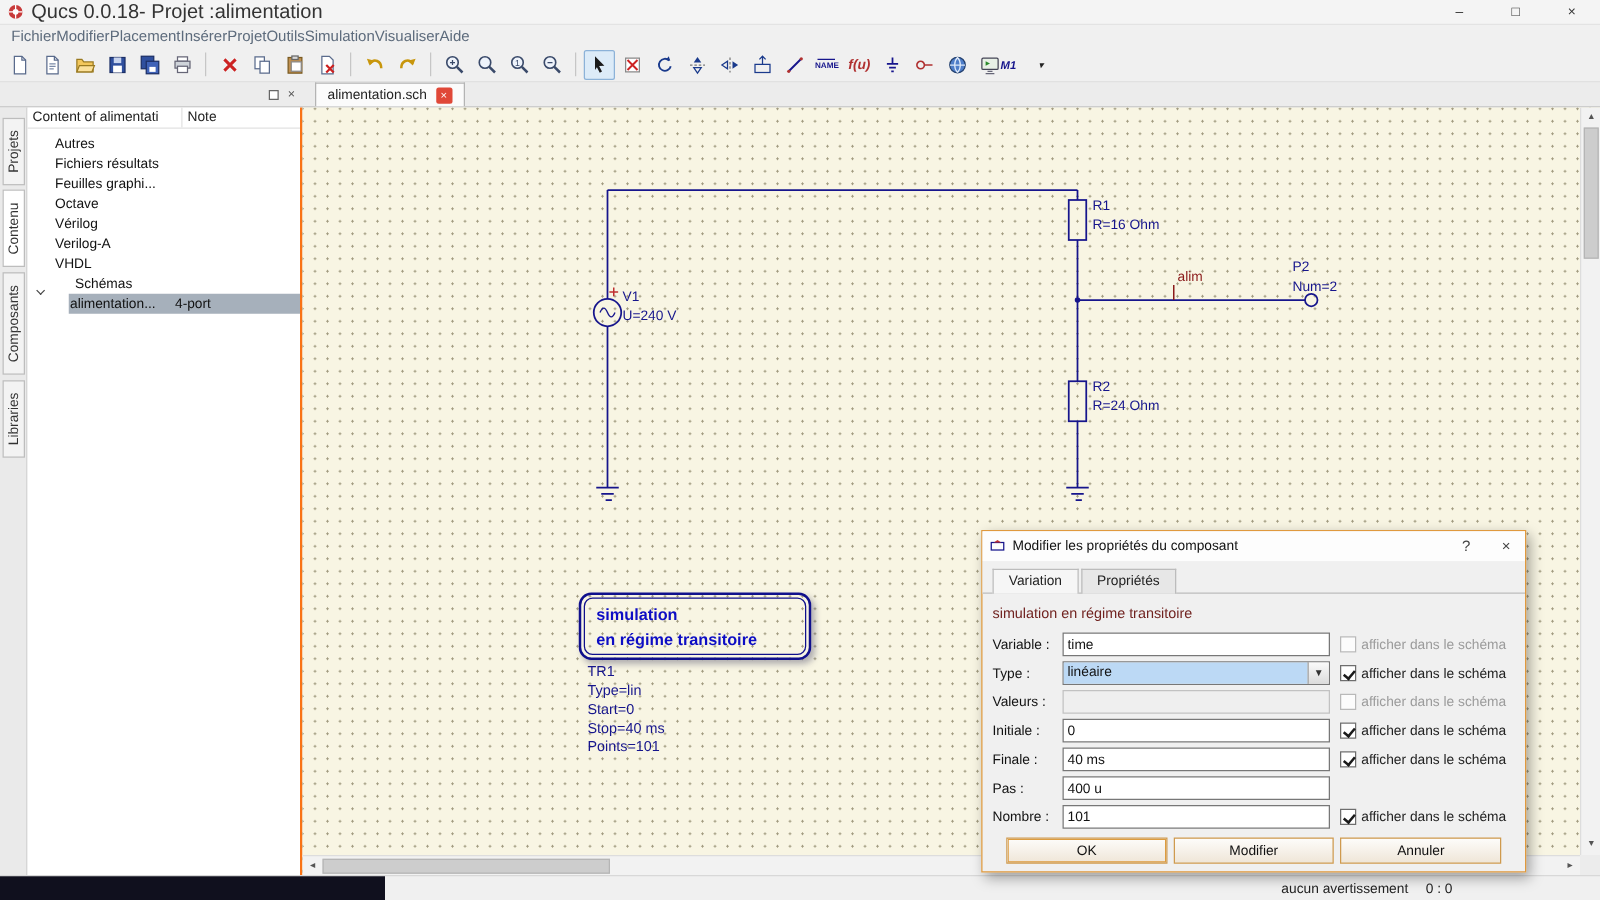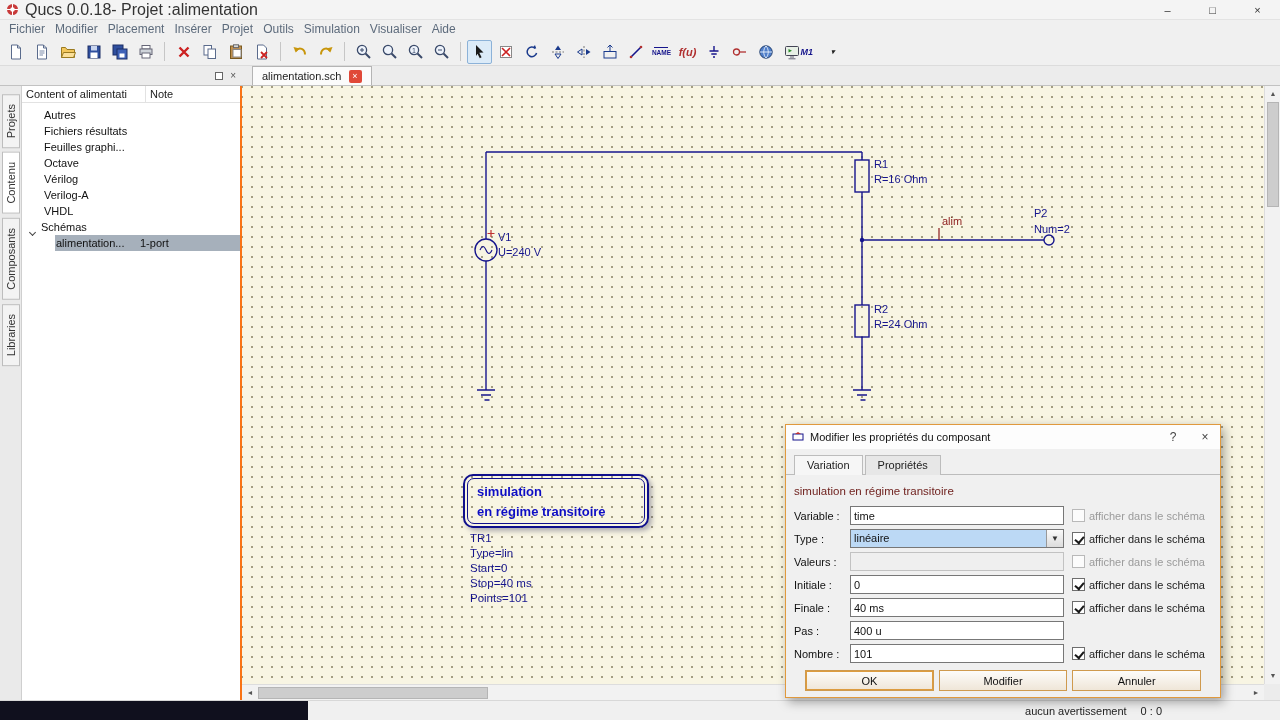--- a/index.html
+++ b/index.html
@@ -6,21 +6,21 @@
   body { font-family:"Liberation Sans", sans-serif; background:#888; }
   .app { position:relative; width:1280px; height:720px; background:#f0f0f0; overflow:hidden; font-family:"Liberation Sans",sans-serif; }
 
   
   .titlebar { height:20px; background:#f4f4f4; display:flex; align-items:center; gap:6px; padding-left:6px; border-bottom:1px solid #e3e3e3; }
   .title-text { font-size:16px; color:#333; }
   .win-btns { margin-left:auto; display:flex; height:100%; }
   .win-btn { width:45px; text-align:center; font-size:11px; color:#333; line-height:20px; }
 
   
-  .menubar { height:18px; background:#f0f0f0; display:flex; align-items:center; gap:10px; padding-left:9px; }
+  .menubar { height:18px; background:#f0f0f0; display:flex; align-items:center; gap:0; padding-left:9px; }
   .menu-item { font-size:12px; color:#5d6b7c; }
 
   
   .toolbar { height:28px; background:#f0f0f0; display:flex; align-items:center; padding-left:3px; gap:1px; border-bottom:1px solid #dcdcdc; }
   .tbtn { width:25px; height:24px; display:flex; align-items:center; justify-content:center; }
   .tbtn svg { width:18px; height:18px; }
   .tbtn.active { background:#dcebf8; border:1px solid #8cb2d8; border-radius:2px; }
   .tsep { width:1px; height:19px; background:#c6c6c6; margin:0 5px; }
   .icon-name { display:flex; flex-direction:column; align-items:center; font-size:6.5px; font-weight:bold; color:#16158c; line-height:1; }
   .nm-line { width:14px; height:1px; background:#16158c; margin-bottom:2px; }
@@ -41,21 +41,21 @@
   .side-strip { width:22px; background:#eaeaea; display:flex; flex-direction:column; gap:4px; padding-top:8px; align-items:center; border-right:1px solid #cfcfcf; }
   .vtab { writing-mode:vertical-rl; transform:rotate(180deg); font-size:11px; color:#333; background:#f3f3f3; border:1px solid #bdbdbd; padding:9px 2px; }
   .vtab.active { background:#fff; }
 
   .project-panel { width:220px; background:#fff; border-right:2px solid #f97316; font-size:11px; }
   .panel-header { display:flex; height:17px; border-bottom:1px solid #e2e2e2; color:#222; }
   .ph-col1 { width:124px; padding:2px 0 0 4px; border-right:1px solid #e2e2e2; white-space:nowrap; overflow:hidden; }
   .ph-col2 { padding:2px 0 0 4px; }
   .tree { padding-top:4px; }
   .tree-item { height:16px; line-height:16px; padding-left:22px; color:#111; white-space:nowrap; }
-  .tree-item.parent { padding-left:8px; display:flex; align-items:flex-end; gap:6px; }
+  .tree-item.parent { padding-left:8px; display:flex; align-items:flex-end; gap:25px; }
   .caret { width:5px; height:5px; border-right:1.4px solid #444; border-bottom:1.4px solid #444; transform:rotate(45deg); margin-top:-3px; }
   .tree-item.child { margin-left:33px; padding-left:1px; background:#a6b0bb; display:flex; }
   .child-label { width:84px; overflow:hidden; }
 
   
   .canvas { flex:1; position:relative; background-color:#f8f5e3;
     background-image:radial-gradient(circle, #a39d82 0.9px, transparent 0.9px);
     background-size:10px 10px; background-position:5px 6px; overflow:hidden; }
   .circuit { position:absolute; left:0; top:0; }
   .circuit text { font-family:"Liberation Sans",sans-serif; font-size:11px; }
@@ -362,21 +362,21 @@
         <div class="tree-item"><span>Octave</span></div>
         <div class="tree-item"><span>Vérilog</span></div>
         <div class="tree-item"><span>Verilog-A</span></div>
         <div class="tree-item"><span>VHDL</span></div>
         <div class="tree-item parent">
           <span class="caret"></span>
           <span>Schémas</span>
         </div>
         <div class="tree-item child">
           <span class="child-label">alimentation...</span>
-          <span>1-port</span>
+          <span>4-port</span>
         </div>
       </div>
     </div>
 
     <div class="canvas">
       <svg class="circuit" width="1020" height="598" viewBox="0 0 1020 598">
         <g stroke="#16158c" stroke-width="1.4" fill="none">
           <path d="M244 66 H620"></path>
           <path d="M244 66 V153"></path>
           <path d="M244 175 V304"></path>

